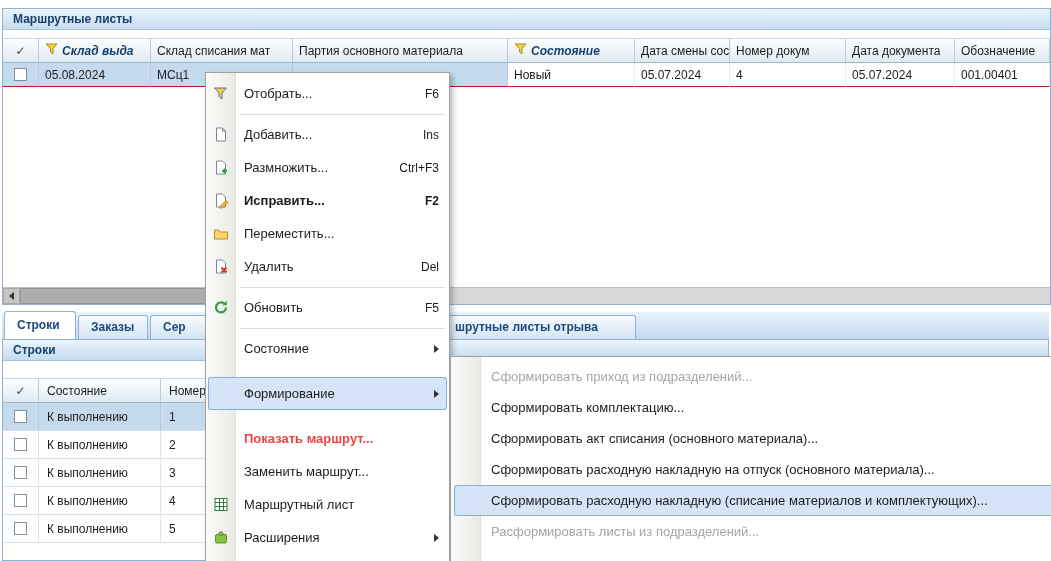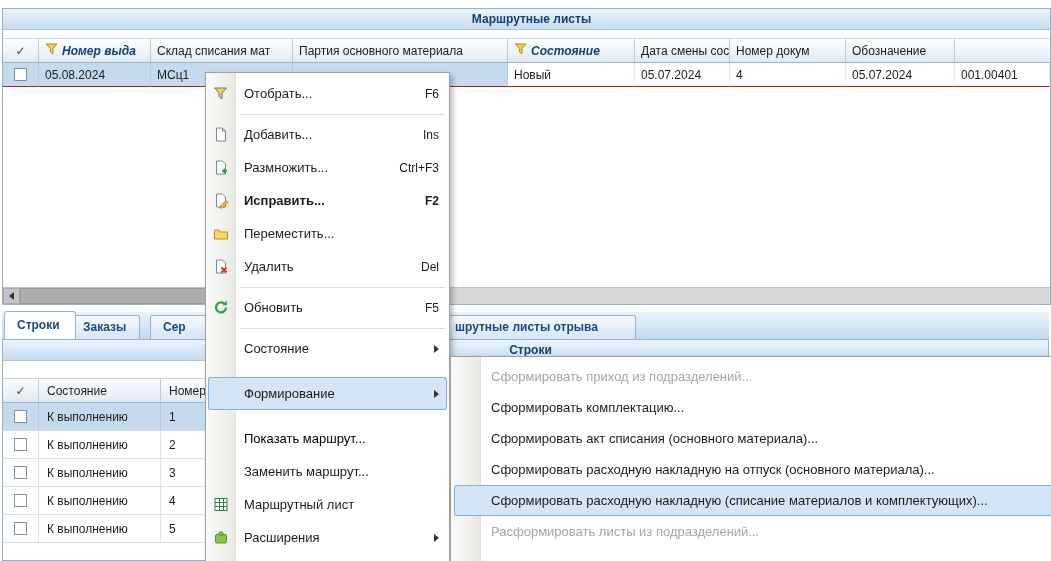--- a/index.html
+++ b/index.html
@@ -1,21 +1,21 @@
 <!DOCTYPE html>
 <html><head>
 <meta charset="utf-8">
 <style>
   * { margin:0; padding:0; box-sizing:border-box; }
   body { background:#fff; font-family:"Liberation Sans","DejaVu Sans",sans-serif; }
   .screen { position:relative; width:1051px; height:561px; background:#fff; overflow:hidden; font-size:12px; color:#1c1c1c; }
 
   
   .top-panel { position:absolute; left:2px; top:8px; width:1049px; height:297px; border:1px solid #94b2cf; background:#fff; }
-  .panel-title { height:21px; line-height:21px; padding-left:10px; background:linear-gradient(#ebf4fc,#c6dcef); border-bottom:1px solid #a9c3db; color:#17406e; font-weight:bold; font-size:12px;text-align:center; }
+  .panel-title { height:21px; line-height:21px; padding-left:10px; background:linear-gradient(#ebf4fc,#c6dcef); border-bottom:1px solid #a9c3db; color:#17406e; font-weight:bold; font-size:12px; }
 
   .tgrid-header, .tgrid-row { position:absolute; left:0; width:100%; display:grid; grid-template-columns:36px 112px 142px 215px 127px 95px 116px 109px auto; }
   .tgrid-header { top:29px; height:25px; background:linear-gradient(#fdfeff,#e0eaf3); border-top:1px solid #c9d7e5; border-bottom:1px solid #9db4ca; }
   .th { display:flex; align-items:center; gap:4px; padding:0 6px; border-right:1px solid #bccbdb; white-space:nowrap; overflow:hidden; }
   .th.filtered { color:#17406e; font-weight:bold; font-style:italic; }
   .th-check { justify-content:center; color:#444; }
   .tgrid-row { top:54px; height:24px; }
   .td { display:flex; align-items:center; padding:0 6px; border-bottom:1px solid #b91c1c; border-right:1px solid #e4ebf2; background:#fff; white-space:nowrap; overflow:hidden; }
   .td.sel { background:#c6daee; border-right-color:#b4cbe2; }
   .td-check { justify-content:center; }
@@ -43,21 +43,21 @@
   .bcell-check { justify-content:center; }
   .bg-row.selected .bcell { background:#c6daee; border-right-color:#b4cbe2; }
 
   
   .context-menu { position:absolute; left:205px; top:72px; width:245px; height:500px; background:#fff; border:1px solid #a0a0a0; box-shadow:3px 3px 5px rgba(0,0,0,.25); z-index:50; padding-top:4px; }
   .context-menu::before { content:""; position:absolute; left:0; top:0; bottom:0; width:29px; background:linear-gradient(to right,#fbfbfa,#e9e9e4); border-right:1px solid #e1e1da; }
   .menu-item { position:relative; height:33px; display:flex; align-items:center; padding:0 10px 0 38px; font-size:13px; cursor:default; }
   .mi-icon { position:absolute; left:6px; top:50%; transform:translateY(-50%); width:17px; height:17px; display:flex; align-items:center; justify-content:center; }
   .mi-shortcut { margin-left:auto; font-size:12px;text-align:right; }
   .menu-item.bold { font-weight:bold; }
-  .menu-item.disabled { color:#000000; }
+  .menu-item.disabled { color:#ef4444;font-weight:bold; }
   .menu-item.hl { background:#d5e5f7; box-shadow:inset 0 0 0 1px #84aede; border-radius:3px; margin:12px 2px; padding:0 8px 0 36px; }
   .mi-arrow { margin-left:auto; width:0; height:0; border-left:5px solid #333; border-top:4px solid transparent; border-bottom:4px solid transparent; }
   .menu-sep { height:8px; position:relative; margin:0 4px 0 34px; }
   .menu-sep::after { content:""; position:absolute; top:50%; left:0; right:0; border-top:1px solid #dcdcdc; }
 
   
   .submenu { position:absolute; left:450px; top:356px; width:615px; height:230px; background:#fff; border:1px solid #a0a0a0; border-right:none; box-shadow:3px 3px 5px rgba(0,0,0,.25); z-index:60; padding-top:4px; }
   .submenu::before { content:""; position:absolute; left:0; top:0; bottom:0; width:29px; background:linear-gradient(to right,#fbfbfa,#e9e9e4); border-right:1px solid #e1e1da; }
   .sub-item { position:relative; height:31px; display:flex; align-items:center; padding:0 12px 0 40px; font-size:13px; cursor:default; white-space:nowrap; overflow:hidden; }
   .sub-item.disabled { color:#a5a5a5; }
@@ -72,39 +72,42 @@
     <div class="panel-title">Маршрутные листы</div>
 
     <div class="tgrid-header">
       <div class="th th-check">
           <span>✓</span>
         </div>
       <div class="th filtered">
         <span><svg width="13" height="12" viewBox="0 0 13 12">
               <path d="M1 1h11L8 5.5V11L5.5 9V5.5z" fill="#f8cf3e" stroke="#a98e1f"></path>
             </svg></span>
-        <span>Номер выда</span>
+        <span>Склад выда</span>
       </div>
       <div class="th">
           <span>Склад списания мат</span>
         </div>
       <div class="th">
           <span>Партия основного материала</span>
         </div>
       <div class="th filtered">
         <span><svg width="13" height="12" viewBox="0 0 13 12">
               <path d="M1 1h11L8 5.5V11L5.5 9V5.5z" fill="#f8cf3e" stroke="#a98e1f"></path>
             </svg></span>
         <span>Состояние</span>
       </div>
       <div class="th">
           <span>Дата смены сос</span>
         </div>
       <div class="th">
           <span>Номер докум</span>
+        </div>
+      <div class="th">
+          <span>Дата документа</span>
         </div>
       <div class="th">
           <span>Обозначение</span>
         </div>
     </div>
 
     <div class="tgrid-row">
       <div class="td td-check sel">
           <span class="checkbox"></span>
         </div>
@@ -121,21 +124,21 @@
     <div class="hscroll">
       <div class="sb-btn">
           <span class="sb-arrow-left"></span>
         </div>
       <div class="sb-thumb"></div>
     </div>
   </div>
 
   <div class="tabbar">
     <div class="tab active" style="left:2px; width:72px;"><span>Строки</span></div>
-    <div class="tab" style="left:68px; width:70px;"><span>Заказы</span></div>
+    <div class="tab" style="left:76px; width:70px;"><span>Заказы</span></div>
     <div class="tab" style="left:148px; width:120px; text-align:left;"><span>Сер</span></div>
     <div class="tab" style="left:438px; width:196px; text-align:left; padding-left:14px;"><span>шрутные листы отрыва</span></div>
   </div>
 
   <div class="bottom-panel">
     <div class="panel-title">Строки</div>
 
     <div class="bgrid">
       <div class="bg-header">
         <div class="bh bh-check">

